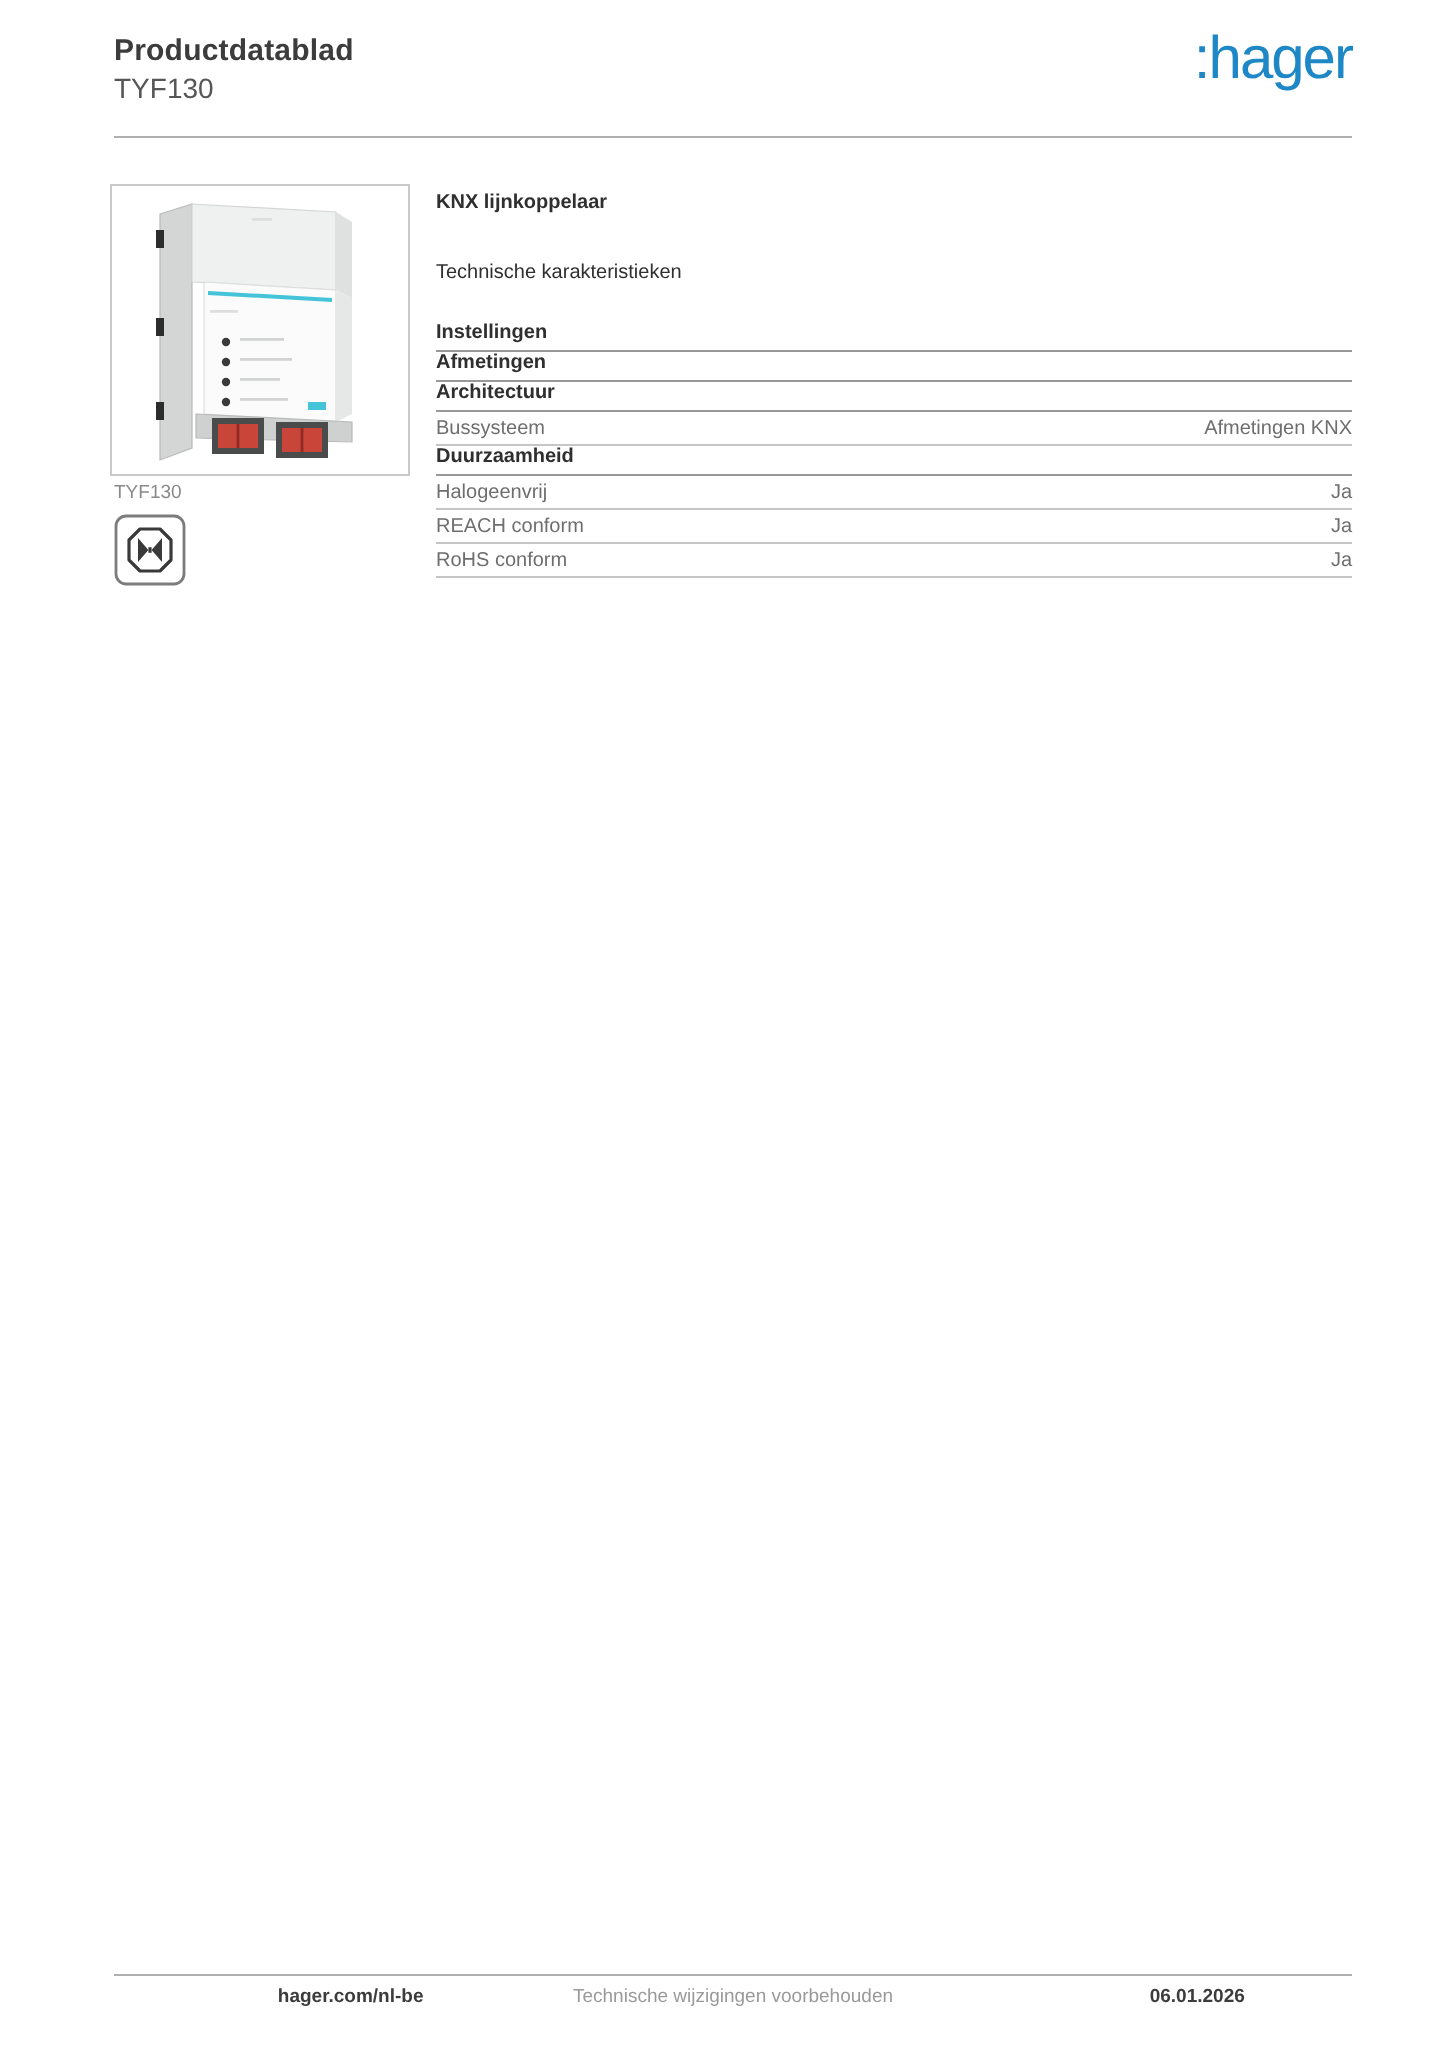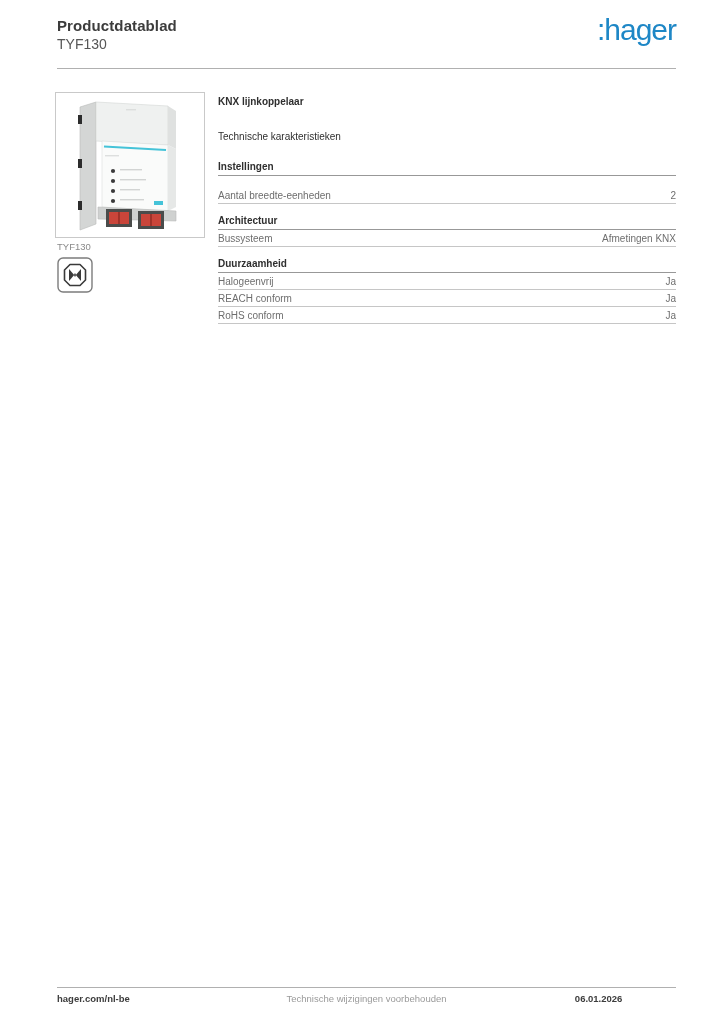--- a/index.html
+++ b/index.html
@@ -55,21 +55,21 @@
     position: absolute; left: 218px; top: 96px; width: 458px;
   }
   .product-title {
     font-size: 10px; font-weight: bold; color: #2f2f2f;
     margin-bottom: 24px;
   }
   .section-title {
     font-size: 10px; font-weight: normal; color: #2f2f2f;
     margin-bottom: 19px;
   }
-  .spec-group { margin-bottom: 11px; }
+  .spec-group { margin-bottom: 0; }
   .group-title {
     font-size: 10px; font-weight: bold; color: #2f2f2f;
     padding-bottom: 3px;
     border-bottom: 1px solid #989898;
   }
   .spec-row {
     display: flex; justify-content: space-between; align-items: flex-start;
     padding: 3px 0 2px 0;
     border-bottom: 1px solid #c6c6c6;
     font-size: 10px; color: #6e6e6e; line-height: 11px;
@@ -80,21 +80,21 @@
   
   .footer-rule {
     position: absolute; left: 57px; right: 48px; top: 987px;
     height: 1px; background: #b0b0b0;
   }
   .doc-footer {
     position: absolute; left: 57px; right: 48px; top: 993px;
     display: flex; align-items: baseline;
     font-size: 9.5px;
   }
-  .footer-left  { flex: 1; text-align: left;  font-weight: bold; color: #3c3c3c; }
+  .footer-left  { flex: 1; text-align: right;  font-weight: bold; color: #3c3c3c; }
   .footer-center{ flex: 2; text-align: center; color: #9a9a9a; font-weight: normal; }
   .footer-right { flex: 1; text-align: center; font-weight: bold; color: #3c3c3c; }
 </style>
 </head>
 <body>
 
 <div class="page">
 
   <div class="doc-header">
     <div class="doc-type">Productdatablad</div>
@@ -159,24 +159,21 @@
 
   <div class="main-col">
     <div class="product-title">KNX lijnkoppelaar</div>
     <div class="section-title">Technische karakteristieken</div>
 
     <div class="spec-group">
       <div class="group-title">Instellingen</div>
     </div>
 
     <div class="spec-group">
-      <div class="spec-row">
-        <span class="spec-label">Aantal breedte-eenheden</span>
-        <span class="spec-value">2</span>
-      </div>
+      <div class="group-title">Afmetingen</div>
     </div>
 
     <div class="spec-group">
       <div class="group-title">Architectuur</div>
       <div class="spec-row">
         <span class="spec-label">Bussysteem</span>
         <span class="spec-value">Afmetingen KNX</span>
       </div>
     </div>
 

